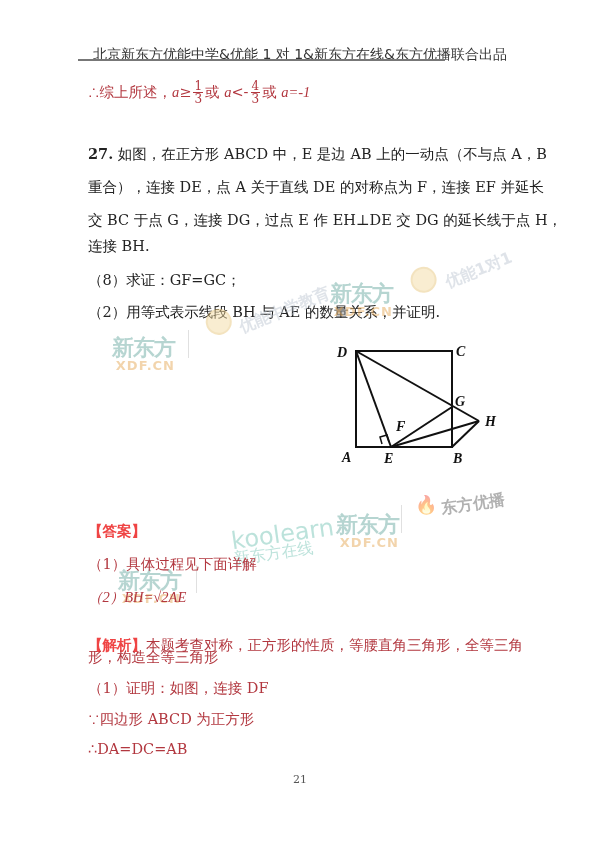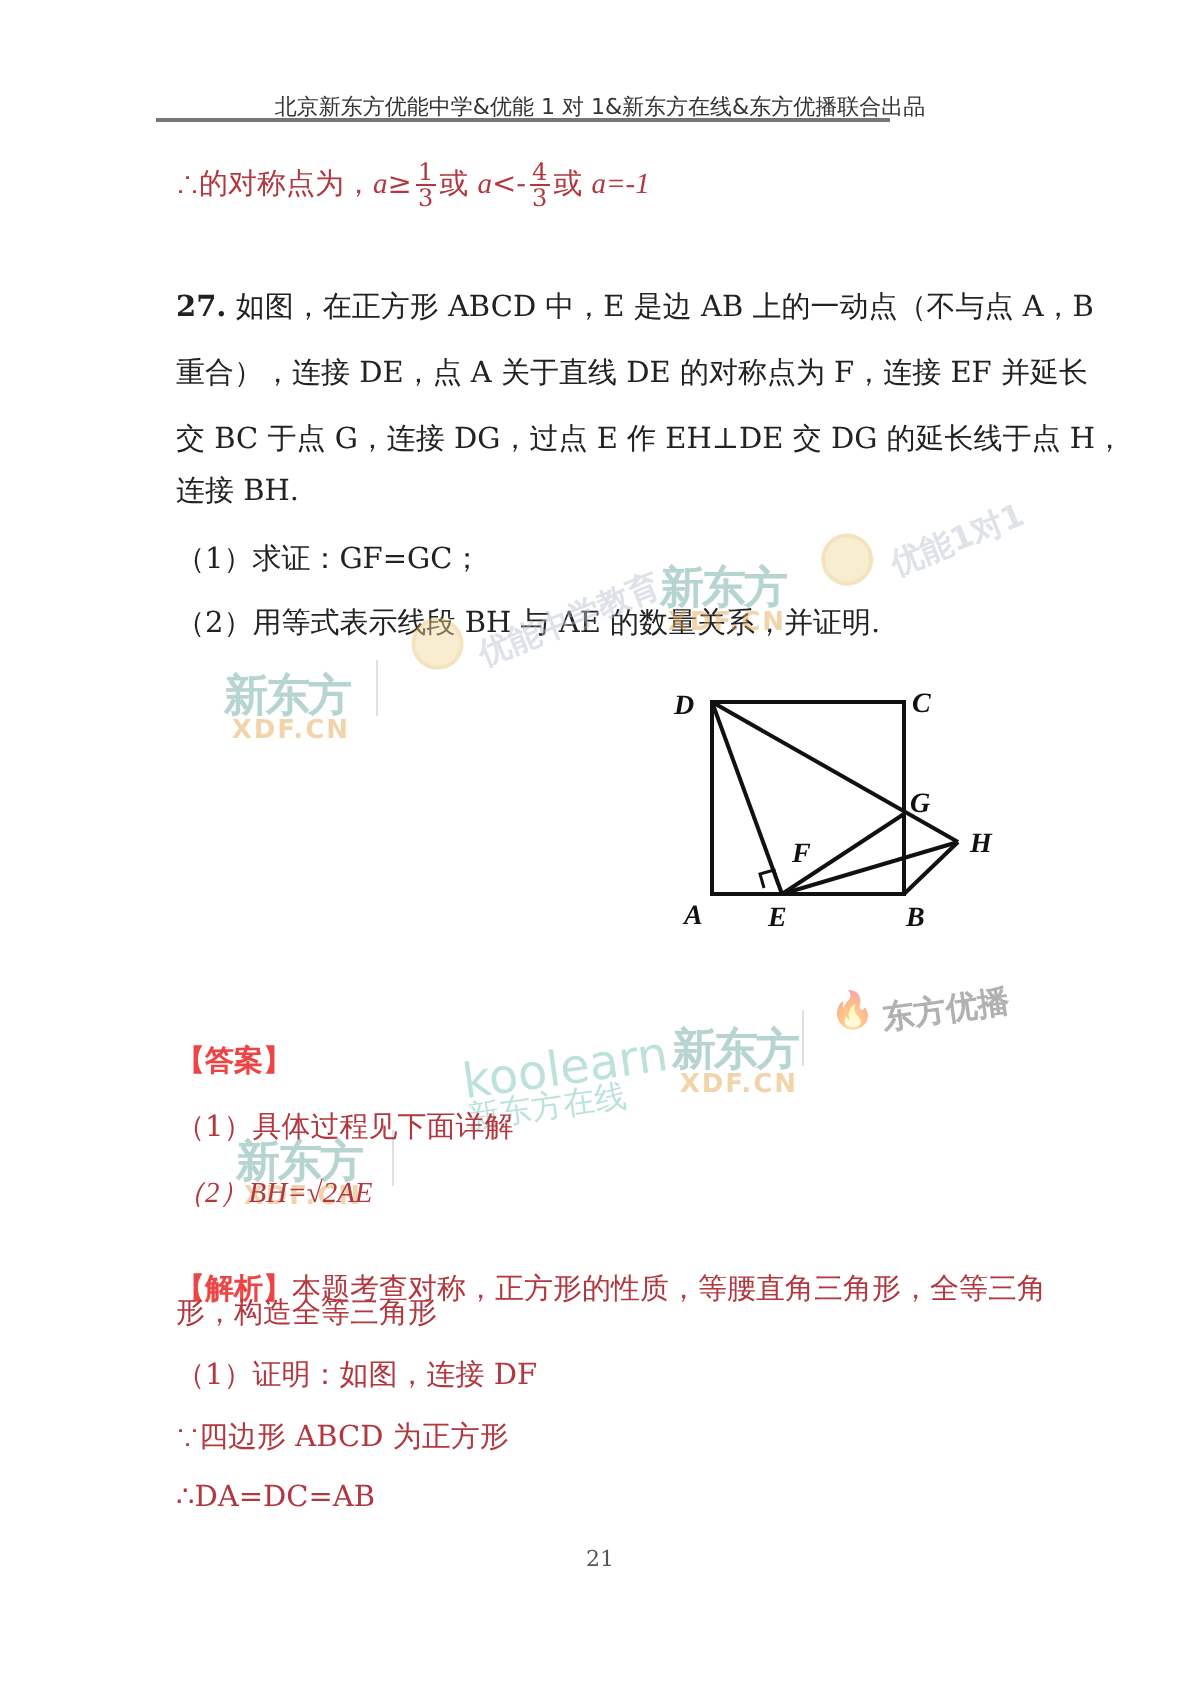--- a/index.html
+++ b/index.html
@@ -1,19 +1,19 @@
 <!DOCTYPE html>
 <html><head>
 <meta charset="utf-8">
 <style>
   html, body { margin:0; padding:0; }
   body { width:600px; height:848px; background:#ffffff; position:relative; overflow:hidden;
          font-family:"DejaVu Serif", "Liberation Serif", serif; color:#222; }
   .header { position:absolute; top:46px; left:0; width:600px; text-align:center;
-            font-family:"DejaVu Sans","Liberation Sans",sans-serif; font-size:11px; color:#333; }
+            font-family:"DejaVu Sans","Liberation Sans",sans-serif; font-size:14px; color:#333; }
   .header-rule { position:absolute; top:59px; left:78px; width:367px; height:2px; background:#777; }
   .line { position:absolute; left:88px; font-size:14.5px; line-height:18px; white-space:nowrap; }
   .red { color:#b2373f; }
   .black { color:#222; }
   i, .it { font-style:italic; font-family:"Liberation Serif","DejaVu Serif",serif; }
   .frac { display:inline-block; vertical-align:middle; text-align:center; font-size:12px; line-height:12px; margin:0 2px; }
   .frac span { display:block; }
   .frac .num { border-bottom:1px solid currentColor; padding:0 1px; }
   .bold { font-weight:bold; }
   .bracket { color:#ef4444; font-weight:bold; }
@@ -31,31 +31,31 @@
 </style>
 </head>
 <body>
 
 <div>
   <div class="header">北京新东方优能中学&amp;优能 1 对 1&amp;新东方在线&amp;东方优播联合出品</div>
   <div class="header-rule"></div>
 </div>
 
 <div class="line red" style="top:80px;">
-  <span>∴的对称点为，</span><i>a</i><span>≥</span><span class="frac"><span class="num">1</span><span>3</span></span><span>或</span> <i>a</i><span>&lt;-</span><span class="frac"><span class="num">4</span><span>3</span></span><span>或</span> <i>a=-1</i>
+  <span>∴综上所述，</span><i>a</i><span>≥</span><span class="frac"><span class="num">1</span><span>3</span></span><span>或</span> <i>a</i><span>&lt;-</span><span class="frac"><span class="num">4</span><span>3</span></span><span>或</span> <i>a=-1</i>
 </div>
 
 <div>
   <div class="line black" style="top:145px;">
     <span class="bold">27.</span> <span>如图，在正方形 ABCD 中，E 是边 AB 上的一动点（不与点 A，B</span>
   </div>
   <div class="line black" style="top:178px;">重合），连接 DE，点 A 关于直线 DE 的对称点为 F，连接 EF 并延长</div>
   <div class="line black" style="top:211px;">交 BC 于点 G，连接 DG，过点 E 作 EH⊥DE 交 DG 的延长线于点 H，</div>
   <div class="line black" style="top:237px;">连接 BH.</div>
-  <div class="line black" style="top:271px;">（1）求证：GF=GC；</div>
+  <div class="line black" style="top:271px;">（8）求证：GF=GC；</div>
   <div class="line black" style="top:303px;">（2）用等式表示线段 BH 与 AE 的数量关系，并证明.</div>
 </div>
 
 <svg style="position:absolute; left:0; top:0;" width="600" height="848">
   <g stroke="#111" stroke-width="2" fill="none">
     <rect x="356" y="351" width="96" height="96"></rect>
     <line x1="356" y1="351" x2="391" y2="447"></line>
     <line x1="356" y1="351" x2="479" y2="421"></line>
     <line x1="391" y1="447" x2="452" y2="407"></line>
     <line x1="391" y1="447" x2="479" y2="421"></line>

